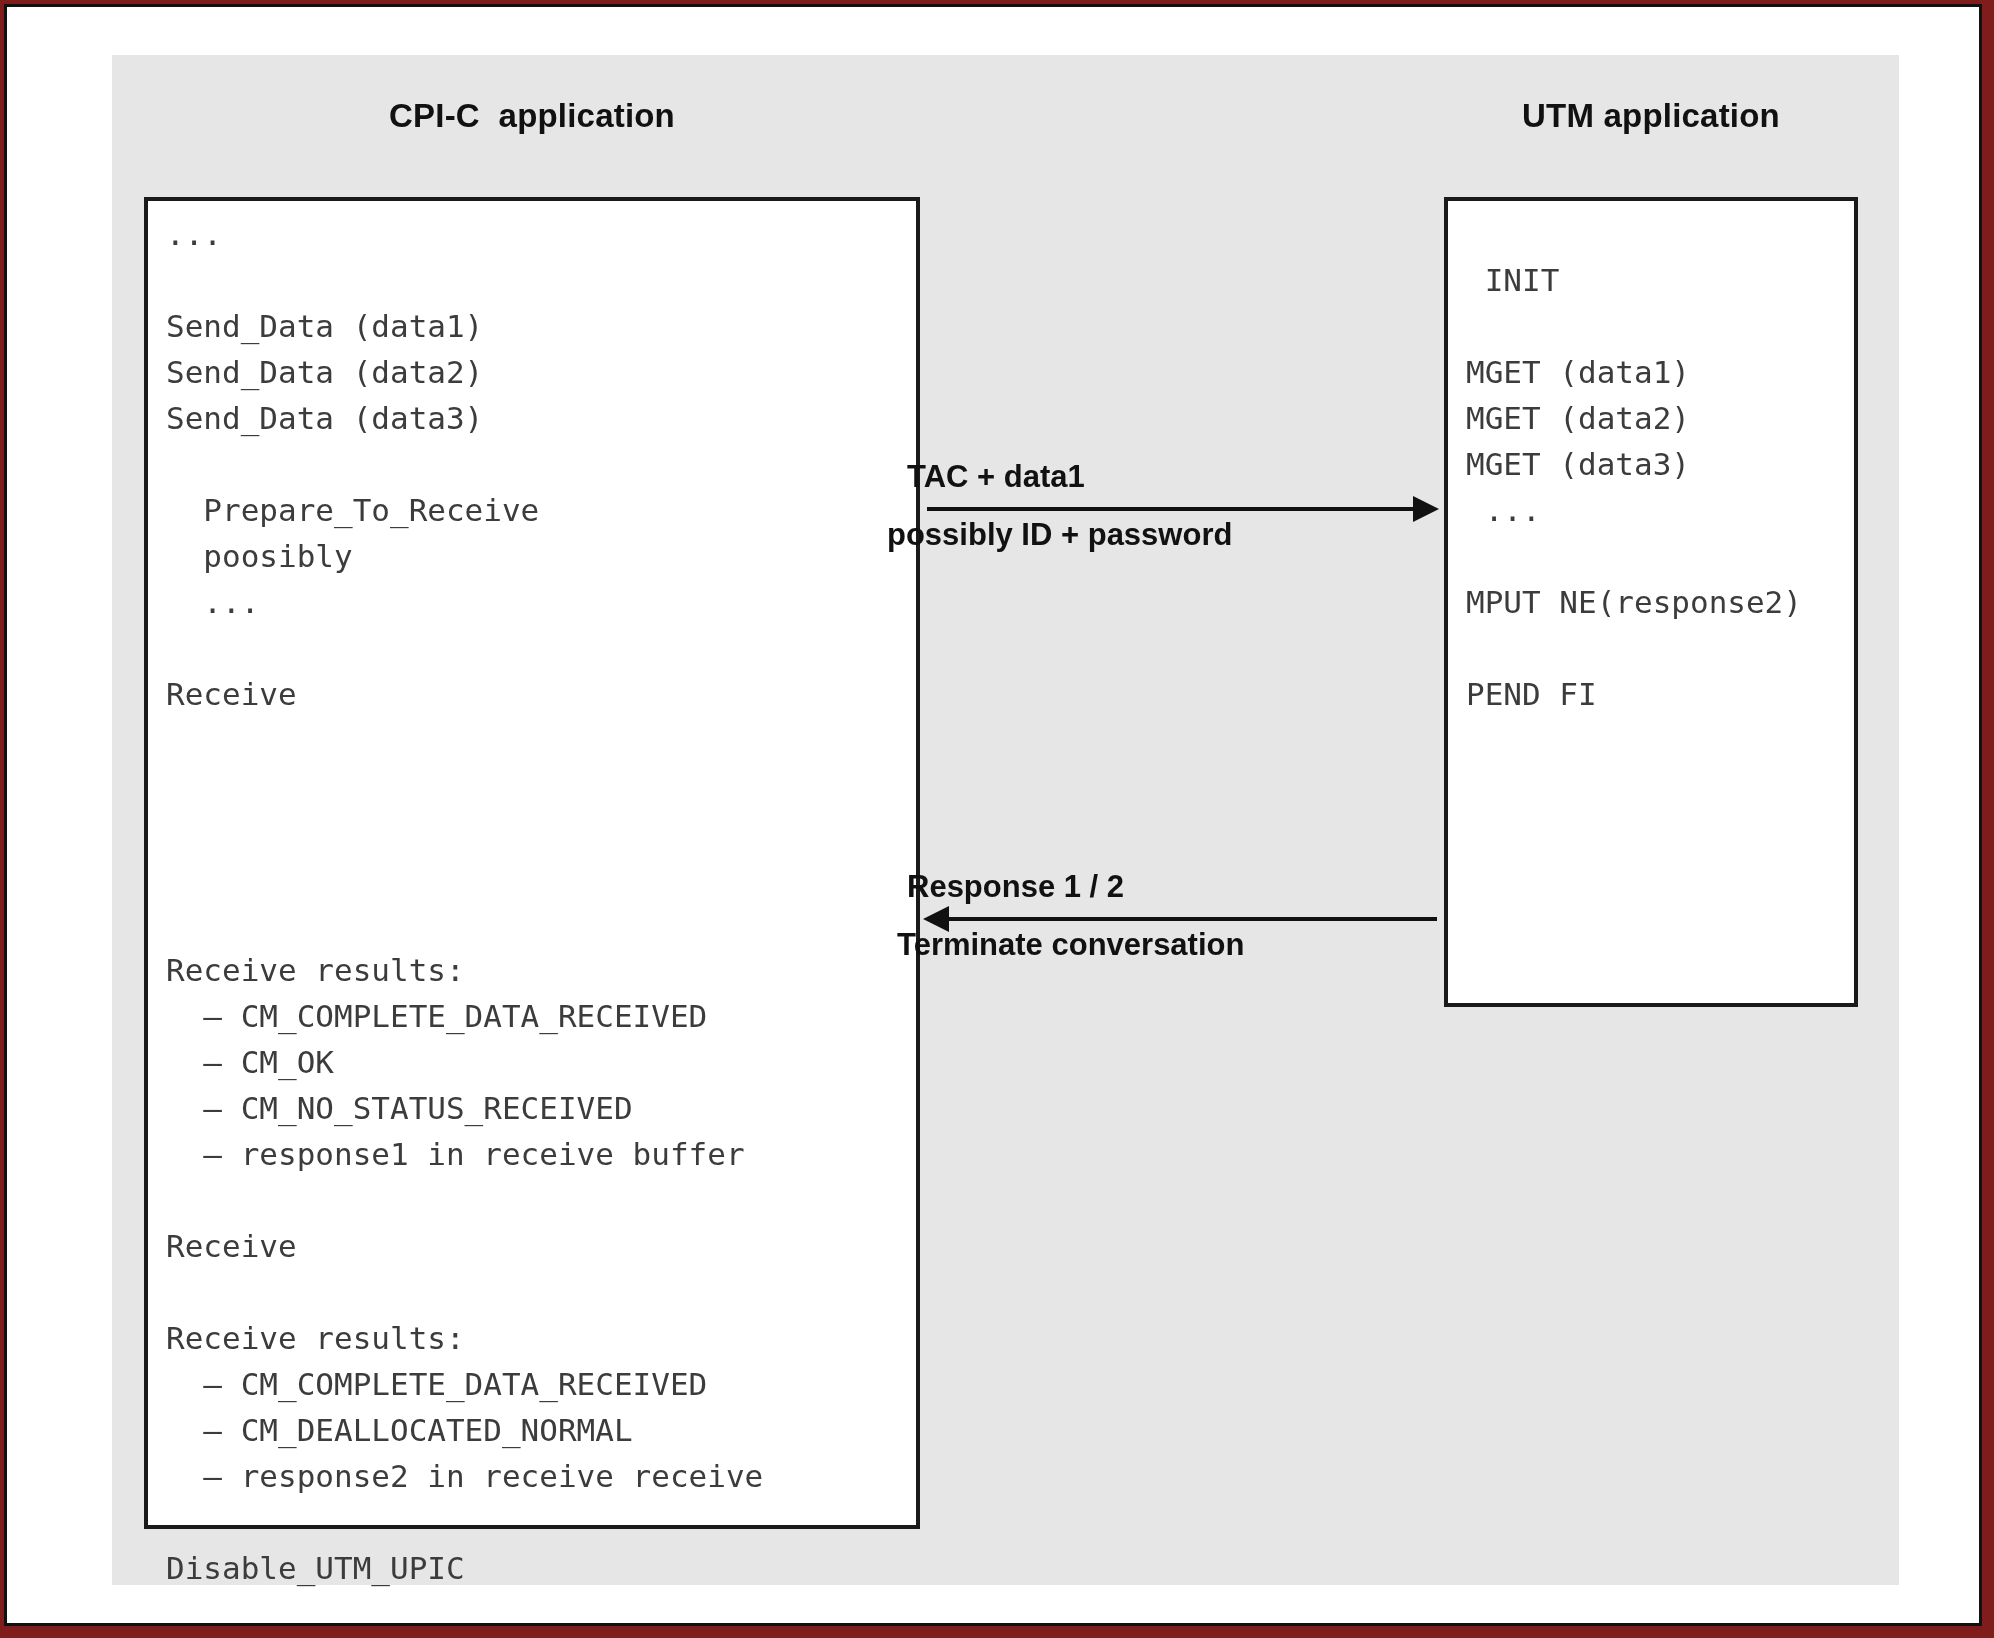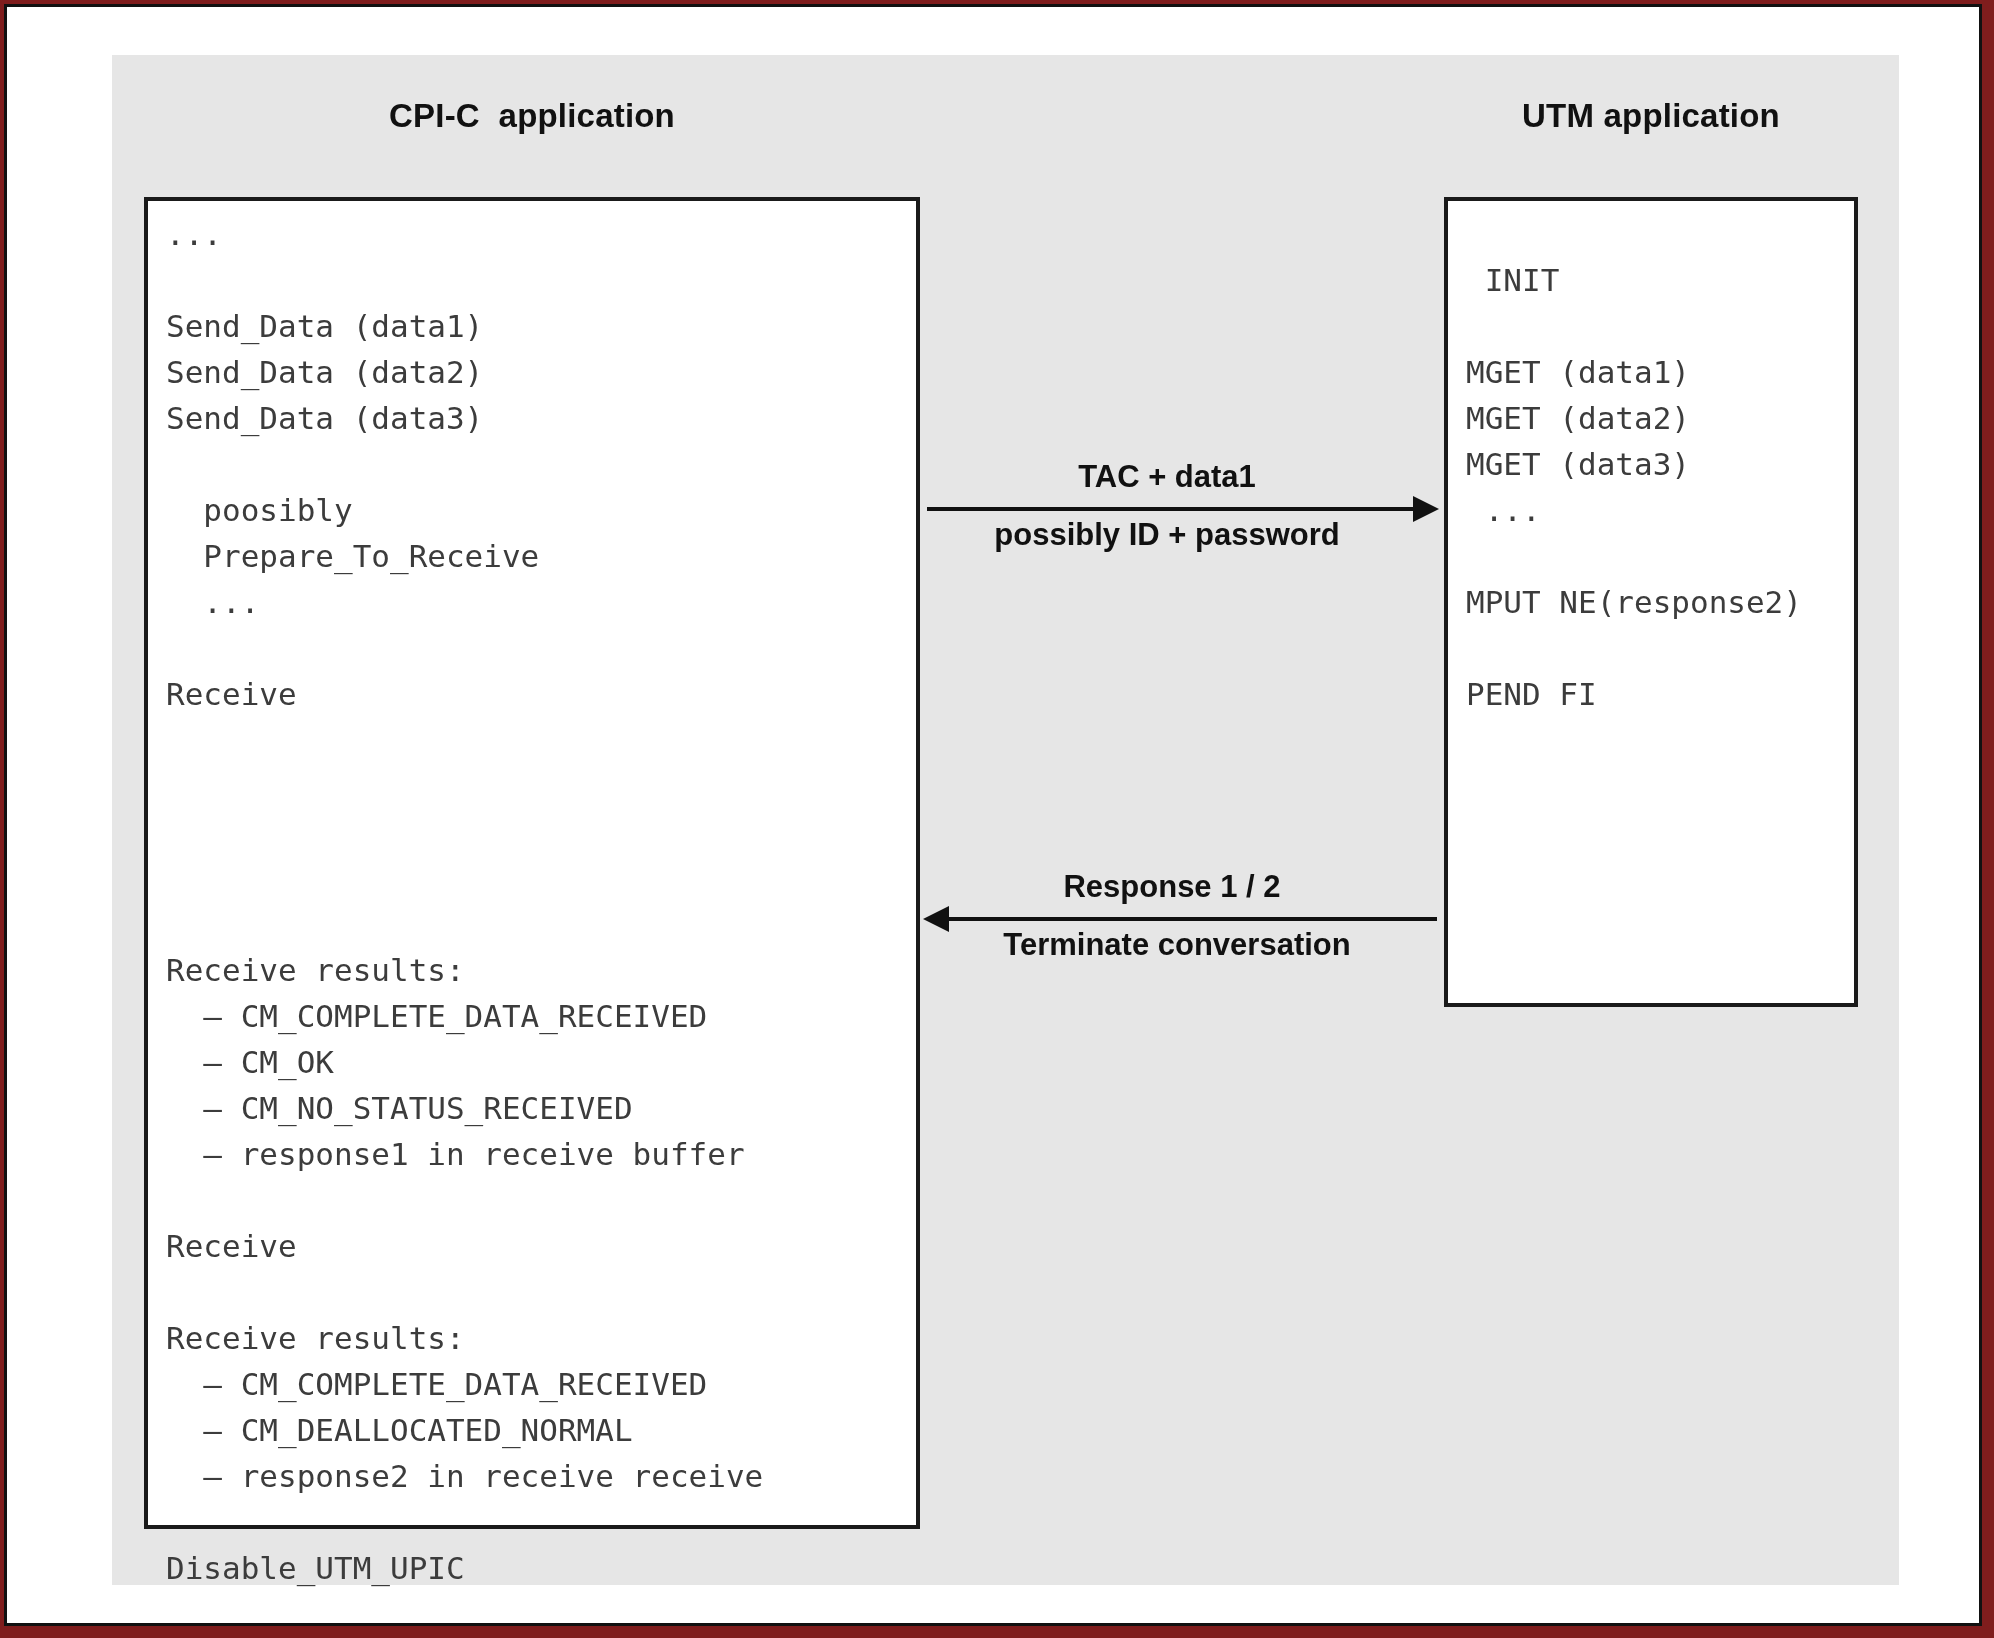--- a/index.html
+++ b/index.html
@@ -124,21 +124,21 @@
     border-bottom: 13px solid transparent;
     border-right: 26px solid #111111;
   }
 
   .arrow-label {
     position: absolute;
     font-family: "Liberation Sans", sans-serif;
     font-weight: bold;
     font-size: 31px;
     color: #111111;
-    text-align: center;
+    text-align: left;
     white-space: pre;
   }
 
   
   #arrow-top-line {
     left: 920px;
     top: 500px;
     width: 488px;
   }
   #arrow-top-head {
@@ -191,22 +191,22 @@
     <div class="col-title" id="title-utm">UTM application</div>
 
     <div class="code-box" id="box-cpic">
       <ul class="code-list" id="cpic-code-list">
           <li class="code-line">...</li>
           <li class="code-line blank"></li>
           <li class="code-line">Send_Data (data1)</li>
           <li class="code-line">Send_Data (data2)</li>
           <li class="code-line">Send_Data (data3)</li>
           <li class="code-line blank"></li>
+          <li class="code-line">  Prepare_To_Receive</li>
           <li class="code-line">  poosibly</li>
-          <li class="code-line">  Prepare_To_Receive</li>
           <li class="code-line">  ...</li>
           <li class="code-line blank"></li>
           <li class="code-line">Receive</li>
           <li class="code-line blank"></li>
           <li class="code-line blank"></li>
           <li class="code-line blank"></li>
           <li class="code-line blank"></li>
           <li class="code-line blank"></li>
           <li class="code-line">Receive results:</li>
           <li class="code-line">  – CM_COMPLETE_DATA_RECEIVED</li>

